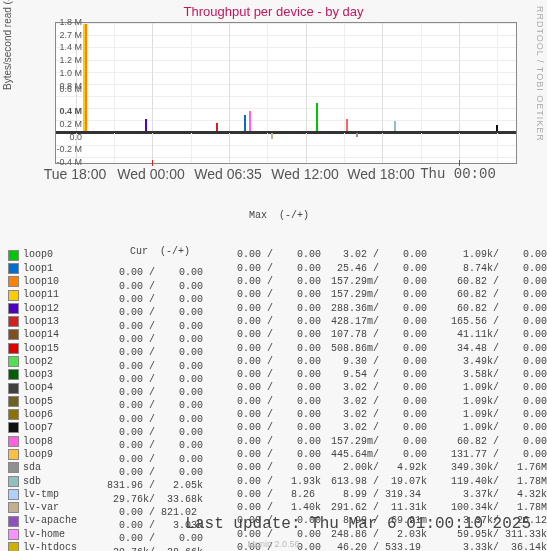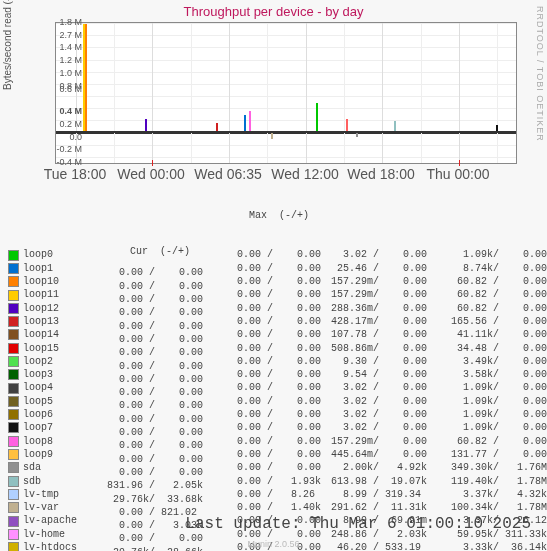--- a/index.html
+++ b/index.html
@@ -176,21 +176,21 @@
       <div class="ytick" style="top: 29.7273px;">2.7 M</div>
       <div class="ytick" style="top: 17px;">1.8 M</div>
     </div>
 
   <div id="xticks">
       <div class="xtick" style="left: 75px;">Tue 18:00</div>
       <div class="xtick" style="left: 151px;">Wed 00:00</div>
       <div class="xtick" style="left: 228px;">Wed 06:35</div>
       <div class="xtick" style="left: 305px;">Wed 12:00</div>
       <div class="xtick" style="left: 381px;">Wed 18:00</div>
-      <div class="xtick" style="left: 458px;">Thu 00:00</div>
+      <div class="xtick" style="left: 458px; font-family: Liberation Mono, monospace;">Thu 00:00</div>
     </div>
 
   <div class="legend">
     <div class="legend-header">
       <span style="width:15px"></span>
       <span class="col-name"></span>
       <span class="col-cur hdr">Cur  (-/+)</span>
       <span class="col-max hdr">Max  (-/+)</span>
     </div>
     <div id="legend-rows"><div class="legend-row"><span class="swatch" style="background: rgb(0, 200, 0);"></span><span class="col-name">loop0</span><span class="col-cur">   0.00 /    0.00</span><span class="col-min">   0.00 /    0.00</span><span class="col-avg">   3.02 /    0.00</span><span class="col-max">   1.09k/    0.00</span></div><div class="legend-row"><span class="swatch" style="background: rgb(0, 112, 208);"></span><span class="col-name">loop1</span><span class="col-cur">   0.00 /    0.00</span><span class="col-min">   0.00 /    0.00</span><span class="col-avg">  25.46 /    0.00</span><span class="col-max">   8.74k/    0.00</span></div><div class="legend-row"><span class="swatch" style="background: rgb(255, 128, 0);"></span><span class="col-name">loop10</span><span class="col-cur">   0.00 /    0.00</span><span class="col-min">   0.00 /    0.00</span><span class="col-avg"> 157.29m/    0.00</span><span class="col-max">  60.82 /    0.00</span></div><div class="legend-row"><span class="swatch" style="background: rgb(255, 204, 0);"></span><span class="col-name">loop11</span><span class="col-cur">   0.00 /    0.00</span><span class="col-min">   0.00 /    0.00</span><span class="col-avg"> 157.29m/    0.00</span><span class="col-max">  60.82 /    0.00</span></div><div class="legend-row"><span class="swatch" style="background: rgb(80, 0, 192);"></span><span class="col-name">loop12</span><span class="col-cur">   0.00 /    0.00</span><span class="col-min">   0.00 /    0.00</span><span class="col-avg"> 288.36m/    0.00</span><span class="col-max">  60.82 /    0.00</span></div><div class="legend-row"><span class="swatch" style="background: rgb(208, 32, 32);"></span><span class="col-name">loop13</span><span class="col-cur">   0.00 /    0.00</span><span class="col-min">   0.00 /    0.00</span><span class="col-avg"> 428.17m/    0.00</span><span class="col-max"> 165.56 /    0.00</span></div><div class="legend-row"><span class="swatch" style="background: rgb(128, 80, 32);"></span><span class="col-name">loop14</span><span class="col-cur">   0.00 /    0.00</span><span class="col-min">   0.00 /    0.00</span><span class="col-avg"> 107.78 /    0.00</span><span class="col-max">  41.11k/    0.00</span></div><div class="legend-row"><span class="swatch" style="background: rgb(224, 0, 0);"></span><span class="col-name">loop15</span><span class="col-cur">   0.00 /    0.00</span><span class="col-min">   0.00 /    0.00</span><span class="col-avg"> 508.86m/    0.00</span><span class="col-max">  34.48 /    0.00</span></div><div class="legend-row"><span class="swatch" style="background: rgb(80, 224, 80);"></span><span class="col-name">loop2</span><span class="col-cur">   0.00 /    0.00</span><span class="col-min">   0.00 /    0.00</span><span class="col-avg">   9.30 /    0.00</span><span class="col-max">   3.49k/    0.00</span></div><div class="legend-row"><span class="swatch" style="background: rgb(0, 96, 0);"></span><span class="col-name">loop3</span><span class="col-cur">   0.00 /    0.00</span><span class="col-min">   0.00 /    0.00</span><span class="col-avg">   9.54 /    0.00</span><span class="col-max">   3.58k/    0.00</span></div><div class="legend-row"><span class="swatch" style="background: rgb(64, 64, 64);"></span><span class="col-name">loop4</span><span class="col-cur">   0.00 /    0.00</span><span class="col-min">   0.00 /    0.00</span><span class="col-avg">   3.02 /    0.00</span><span class="col-max">   1.09k/    0.00</span></div><div class="legend-row"><span class="swatch" style="background: rgb(112, 96, 32);"></span><span class="col-name">loop5</span><span class="col-cur">   0.00 /    0.00</span><span class="col-min">   0.00 /    0.00</span><span class="col-avg">   3.02 /    0.00</span><span class="col-max">   1.09k/    0.00</span></div><div class="legend-row"><span class="swatch" style="background: rgb(144, 112, 0);"></span><span class="col-name">loop6</span><span class="col-cur">   0.00 /    0.00</span><span class="col-min">   0.00 /    0.00</span><span class="col-avg">   3.02 /    0.00</span><span class="col-max">   1.09k/    0.00</span></div><div class="legend-row"><span class="swatch" style="background: rgb(16, 16, 16);"></span><span class="col-name">loop7</span><span class="col-cur">   0.00 /    0.00</span><span class="col-min">   0.00 /    0.00</span><span class="col-avg">   3.02 /    0.00</span><span class="col-max">   1.09k/    0.00</span></div><div class="legend-row"><span class="swatch" style="background: rgb(255, 96, 224);"></span><span class="col-name">loop8</span><span class="col-cur">   0.00 /    0.00</span><span class="col-min">   0.00 /    0.00</span><span class="col-avg"> 157.29m/    0.00</span><span class="col-max">  60.82 /    0.00</span></div><div class="legend-row"><span class="swatch" style="background: rgb(255, 192, 64);"></span><span class="col-name">loop9</span><span class="col-cur">   0.00 /    0.00</span><span class="col-min">   0.00 /    0.00</span><span class="col-avg"> 445.64m/    0.00</span><span class="col-max"> 131.77 /    0.00</span></div><div class="legend-row"><span class="swatch" style="background: rgb(144, 144, 144);"></span><span class="col-name">sda</span><span class="col-cur"> 831.96 /   2.05k</span><span class="col-min">   0.00 /    0.00</span><span class="col-avg">   2.00k/   4.92k</span><span class="col-max"> 349.30k/   1.76M</span></div><div class="legend-row"><span class="swatch" style="background: rgb(144, 192, 192);"></span><span class="col-name">sdb</span><span class="col-cur">  29.76k/  33.68k</span><span class="col-min">   0.00 /   1.93k</span><span class="col-avg"> 613.98 /  19.07k</span><span class="col-max"> 119.40k/   1.78M</span></div><div class="legend-row"><span class="swatch" style="background: rgb(176, 208, 255);"></span><span class="col-name">lv-tmp</span><span class="col-cur">   0.00 / 821.02</span><span class="col-min">   0.00 /   8.26</span><span class="col-avg">   8.99 / 319.34</span><span class="col-max">   3.37k/   4.32k</span></div><div class="legend-row"><span class="swatch" style="background: rgb(192, 176, 144);"></span><span class="col-name">lv-var</span><span class="col-cur">   0.00 /   3.03k</span><span class="col-min">   0.00 /   1.40k</span><span class="col-avg"> 291.62 /  11.31k</span><span class="col-max"> 100.34k/   1.78M</span></div><div class="legend-row"><span class="swatch" style="background: rgb(144, 80, 192);"></span><span class="col-name">lv-apache</span><span class="col-cur">   0.00 /    0.00</span><span class="col-min">   0.00 /    0.00</span><span class="col-avg">   8.99 /  69.91m</span><span class="col-max">   3.37k/   26.12</span></div><div class="legend-row"><span class="swatch" style="background: rgb(255, 144, 255);"></span><span class="col-name">lv-home</span><span class="col-cur">  29.76k/  28.66k</span><span class="col-min">   0.00 /    0.00</span><span class="col-avg"> 248.86 /   2.03k</span><span class="col-max">  59.95k/ 311.33k</span></div><div class="legend-row"><span class="swatch" style="background: rgb(208, 176, 0);"></span><span class="col-name">lv-htdocs</span><span class="col-cur">   0.00 / 487.88</span><span class="col-min">   0.00 /    0.00</span><span class="col-avg">  46.20 / 533.19</span><span class="col-max">   3.33k/  36.14k</span></div></div>

